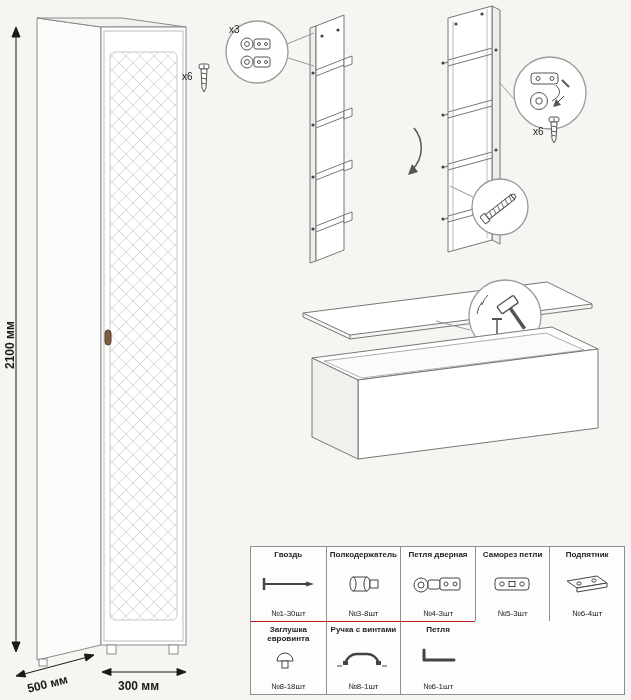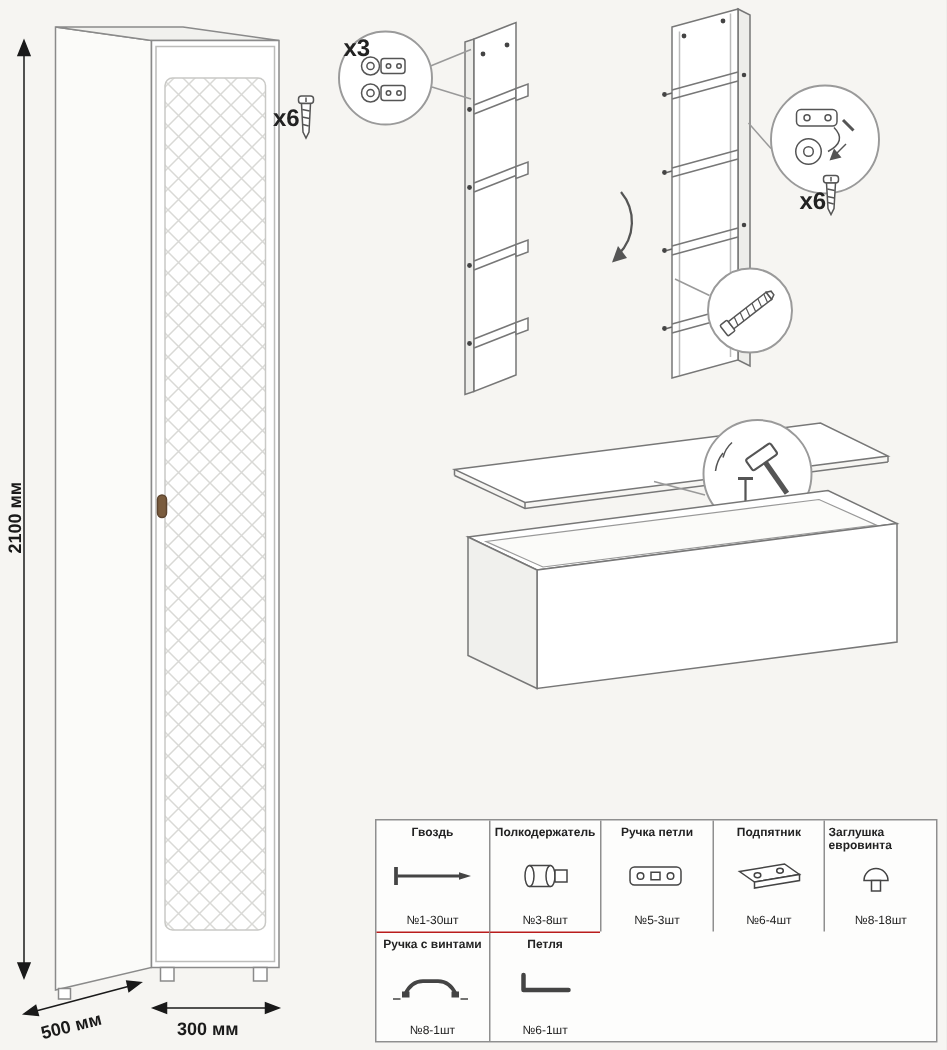--- a/index.html
+++ b/index.html
@@ -3,28 +3,28 @@
 <meta charset="utf-8">
 <style>
   *{margin:0;padding:0;box-sizing:border-box}
   html,body{background:#e9e8e6}
   body{font-family:"Liberation Sans",sans-serif}
   .page{position:relative;width:631px;height:700px;background:#f6f5f2;overflow:hidden}
   .art{position:absolute;left:0;top:0}
   .lbl{position:absolute;font-weight:bold;font-size:12px;color:#1a1a1a;white-space:nowrap}
   .lbl-rot90{transform-origin:0 0;transform:rotate(-90deg)}
   .lbl-depth{transform:rotate(-14deg)}
-  .qtylbl{position:absolute;font-weight:bold;font-size:16px;color:#222;white-space:nowrap}
+  .qtylbl{position:absolute;font-weight:normal;font-size:10px;color:#222;white-space:nowrap}
   .parts-table{position:absolute;left:250px;top:546px;width:375px;height:149px;display:grid;
     grid-template-columns:repeat(5,1fr);grid-template-rows:1fr 1fr;background:#fdfdfc;border:1px solid #8f8f8f}
   .part-cell{display:flex;flex-direction:column;align-items:center;justify-content:space-between;
     padding:3px 2px;border-left:1px solid #8f8f8f;border-top:1px solid #b91c1c;overflow:hidden}
   .part-cell:nth-child(5n+1){border-left:none}
   .part-cell:nth-child(-n+5){border-top:none}
-  .part-name{font-size:8px;font-weight:bold;color:#222;line-height:1.15}
+  .part-name{font-size:8px;font-weight:bold;color:#222;text-align:center;line-height:1.15}
   .part-qty{font-size:8px;color:#222;text-align:right}
   .part-icon{flex:0 0 auto;margin:1px 0}
 </style>
 </head>
 <body>
 
 <div class="page">
 
   <svg class="art" width="631" height="700" viewBox="0 0 631 700">
     <defs>
@@ -244,23 +244,35 @@
       <svg class="part-icon" width="60" height="26" viewBox="0 0 60 26">
         <ellipse cx="20" cy="13" rx="3" ry="7" fill="#fff" stroke="#444"></ellipse>
         <line x1="20" y1="6" x2="34" y2="6" stroke="#444"></line>
         <line x1="20" y1="20" x2="34" y2="20" stroke="#444"></line>
         <ellipse cx="34" cy="13" rx="3" ry="7" fill="#fff" stroke="#444"></ellipse>
         <rect x="37" y="9" width="8" height="8" fill="#fff" stroke="#444"></rect>
       </svg>
       <div class="part-qty">№3-8шт</div>
     </div>
 
-
-    <div class="part-cell">
-      <div class="part-name">Ручка петли</div>
+    <div class="part-cell">
+      <div class="part-name">Петля дверная</div>
+      <svg class="part-icon" width="60" height="26" viewBox="0 0 60 26">
+        <circle cx="13" cy="14" r="7" fill="#fff" stroke="#444"></circle>
+        <circle cx="13" cy="14" r="3" fill="none" stroke="#444"></circle>
+        <rect x="20" y="9" width="12" height="9" rx="2" fill="#fff" stroke="#444"></rect>
+        <rect x="32" y="7" width="20" height="12" rx="2" fill="#fff" stroke="#444"></rect>
+        <circle cx="38" cy="13" r="2" fill="none" stroke="#444"></circle>
+        <circle cx="47" cy="13" r="2" fill="none" stroke="#444"></circle>
+      </svg>
+      <div class="part-qty">№4-3шт</div>
+    </div>
+
+    <div class="part-cell">
+      <div class="part-name">Саморез петли</div>
       <svg class="part-icon" width="60" height="26" viewBox="0 0 60 26">
         <rect x="12" y="7" width="34" height="12" rx="3" fill="#fff" stroke="#444"></rect>
         <circle cx="19" cy="13" r="2.2" fill="none" stroke="#444"></circle>
         <circle cx="39" cy="13" r="2.2" fill="none" stroke="#444"></circle>
         <rect x="26" y="10.5" width="6" height="5" fill="none" stroke="#444"></rect>
       </svg>
       <div class="part-qty">№5-3шт</div>
     </div>
 
     <div class="part-cell">

